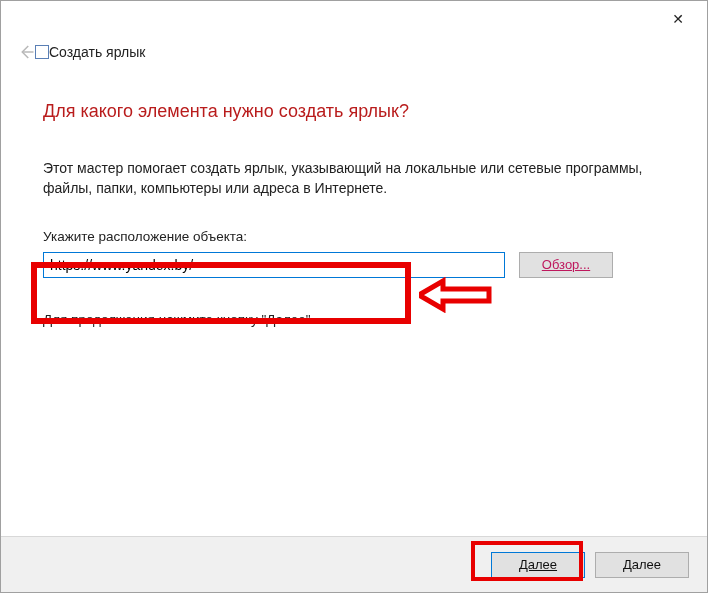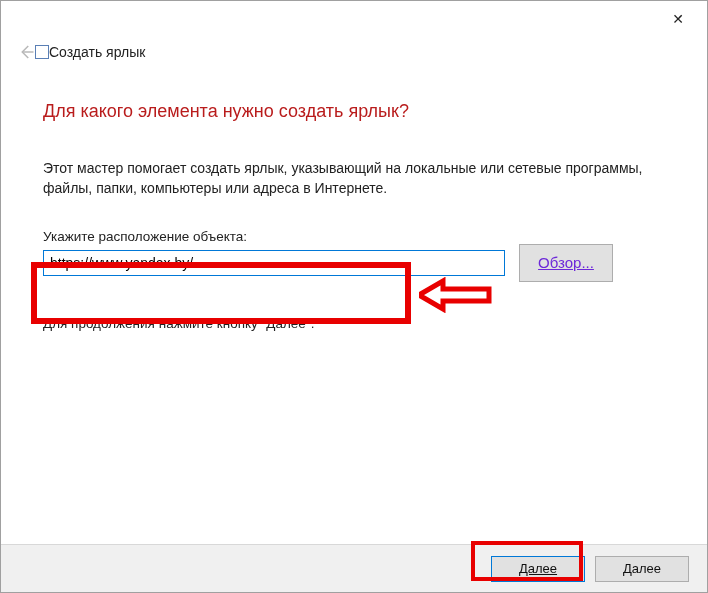--- a/index.html
+++ b/index.html
@@ -72,58 +72,58 @@
   }
   .description {
     font-size: 14px;
     color: #222;
     line-height: 1.45;
     margin-bottom: 30px;
   }
   .label-row {
     font-size: 13.5px;
     color: #222;
-    margin-bottom: 0;
+    margin-bottom: 8px;
   }
   .input-row {
     display: flex;
-    align-items: center;
+    align-items: flex-start;
     gap: 14px;
     position: relative;
     margin-bottom: 34px;
   }
   .location-input {
     width: 462px;
     height: 26px;
     border: 1px solid #0078d7;
     padding: 2px 6px;
     font-size: 14px;
     font-family: inherit;
     outline: none;
   }
   .browse-btn {
     width: 94px;
-    height: 38px;
+    height: 26px;
     background: #e1e1e1;
     border: 1px solid #adadad;
-    font-size: 15px;
+    font-size: 13px;
     text-decoration: underline;
-    color: #6d28d9;
+    color: #be185d;
     cursor: default;
   }
   .continue-text {
     font-size: 13.5px;
     color: #222;
   }
   .footer {
     position: absolute;
     bottom: 0;
     left: 0;
     right: 0;
-    height: 48px;
+    height: 56px;
     background: #f0f0f0;
     border-top: 1px solid #d8d8d8;
     display: flex;
     justify-content: flex-end;
     align-items: center;
     padding-right: 18px;
     gap: 10px;
   }
   .footer-btn {
     width: 94px;

